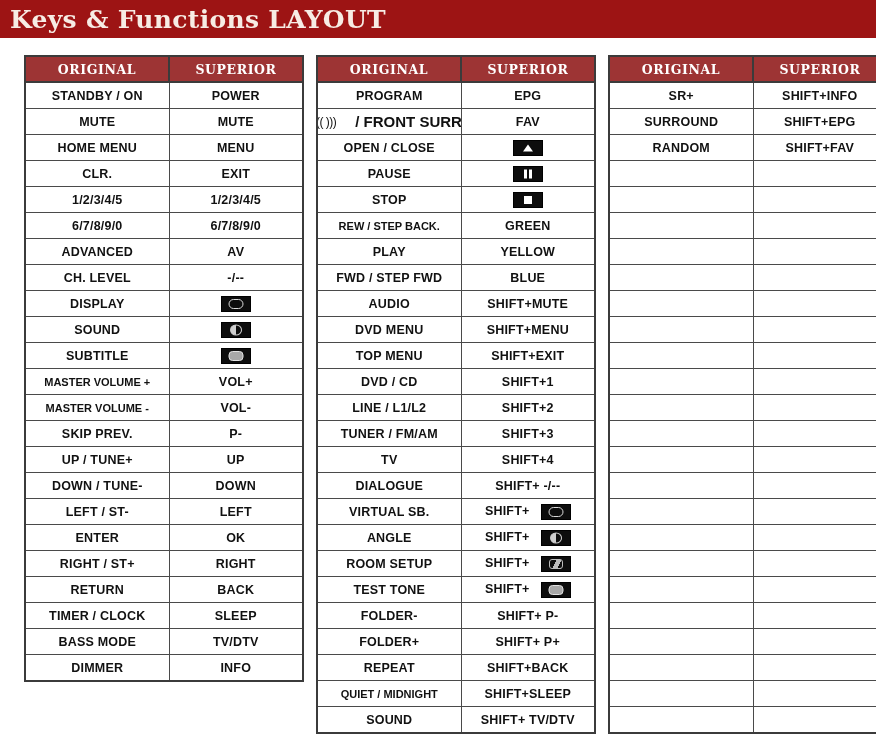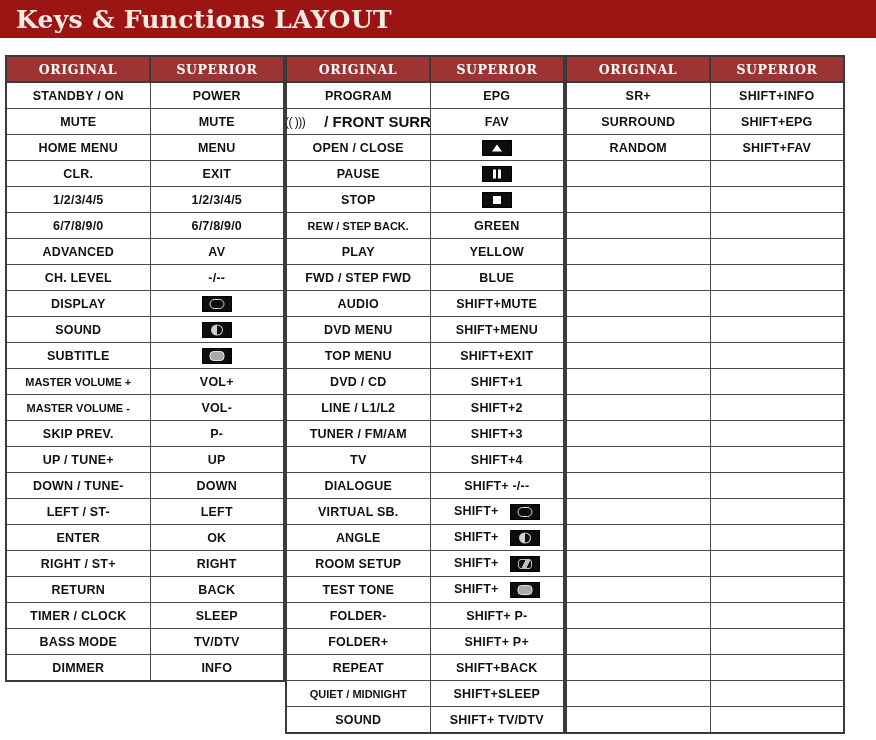--- a/index.html
+++ b/index.html
@@ -16,38 +16,39 @@
   }
 
   
   .banner {
     width: 876px;
     height: 38px;
     background: #9d1414;
     display: flex;
     align-items: center;
     box-sizing: border-box;
-    padding-left: 16px;
+    padding-left: 10px;
   }
   .banner-title {
     font-family: "DejaVu Serif", "Liberation Serif", serif;
     font-weight: bold;
     font-size: 25px;
     color: #f7ece4;
     letter-spacing: 0.3px;
     white-space: nowrap;
     line-height: 1;
   }
 
   
   .tables {
     display: flex;
     align-items: flex-start;
-    padding: 17px 8px 0 5px;
+    padding: 17px 8px 0 24px;
     box-sizing: border-box;
+    gap: 12px;
   }
   .key-table {
     border-collapse: collapse;
     table-layout: fixed;
     width: 278px;
     border: 2px solid #3b3b3b;
   }
   .key-table col.c-orig { width: 144px; }
   .key-table col.c-sup  { width: 134px; }
 

